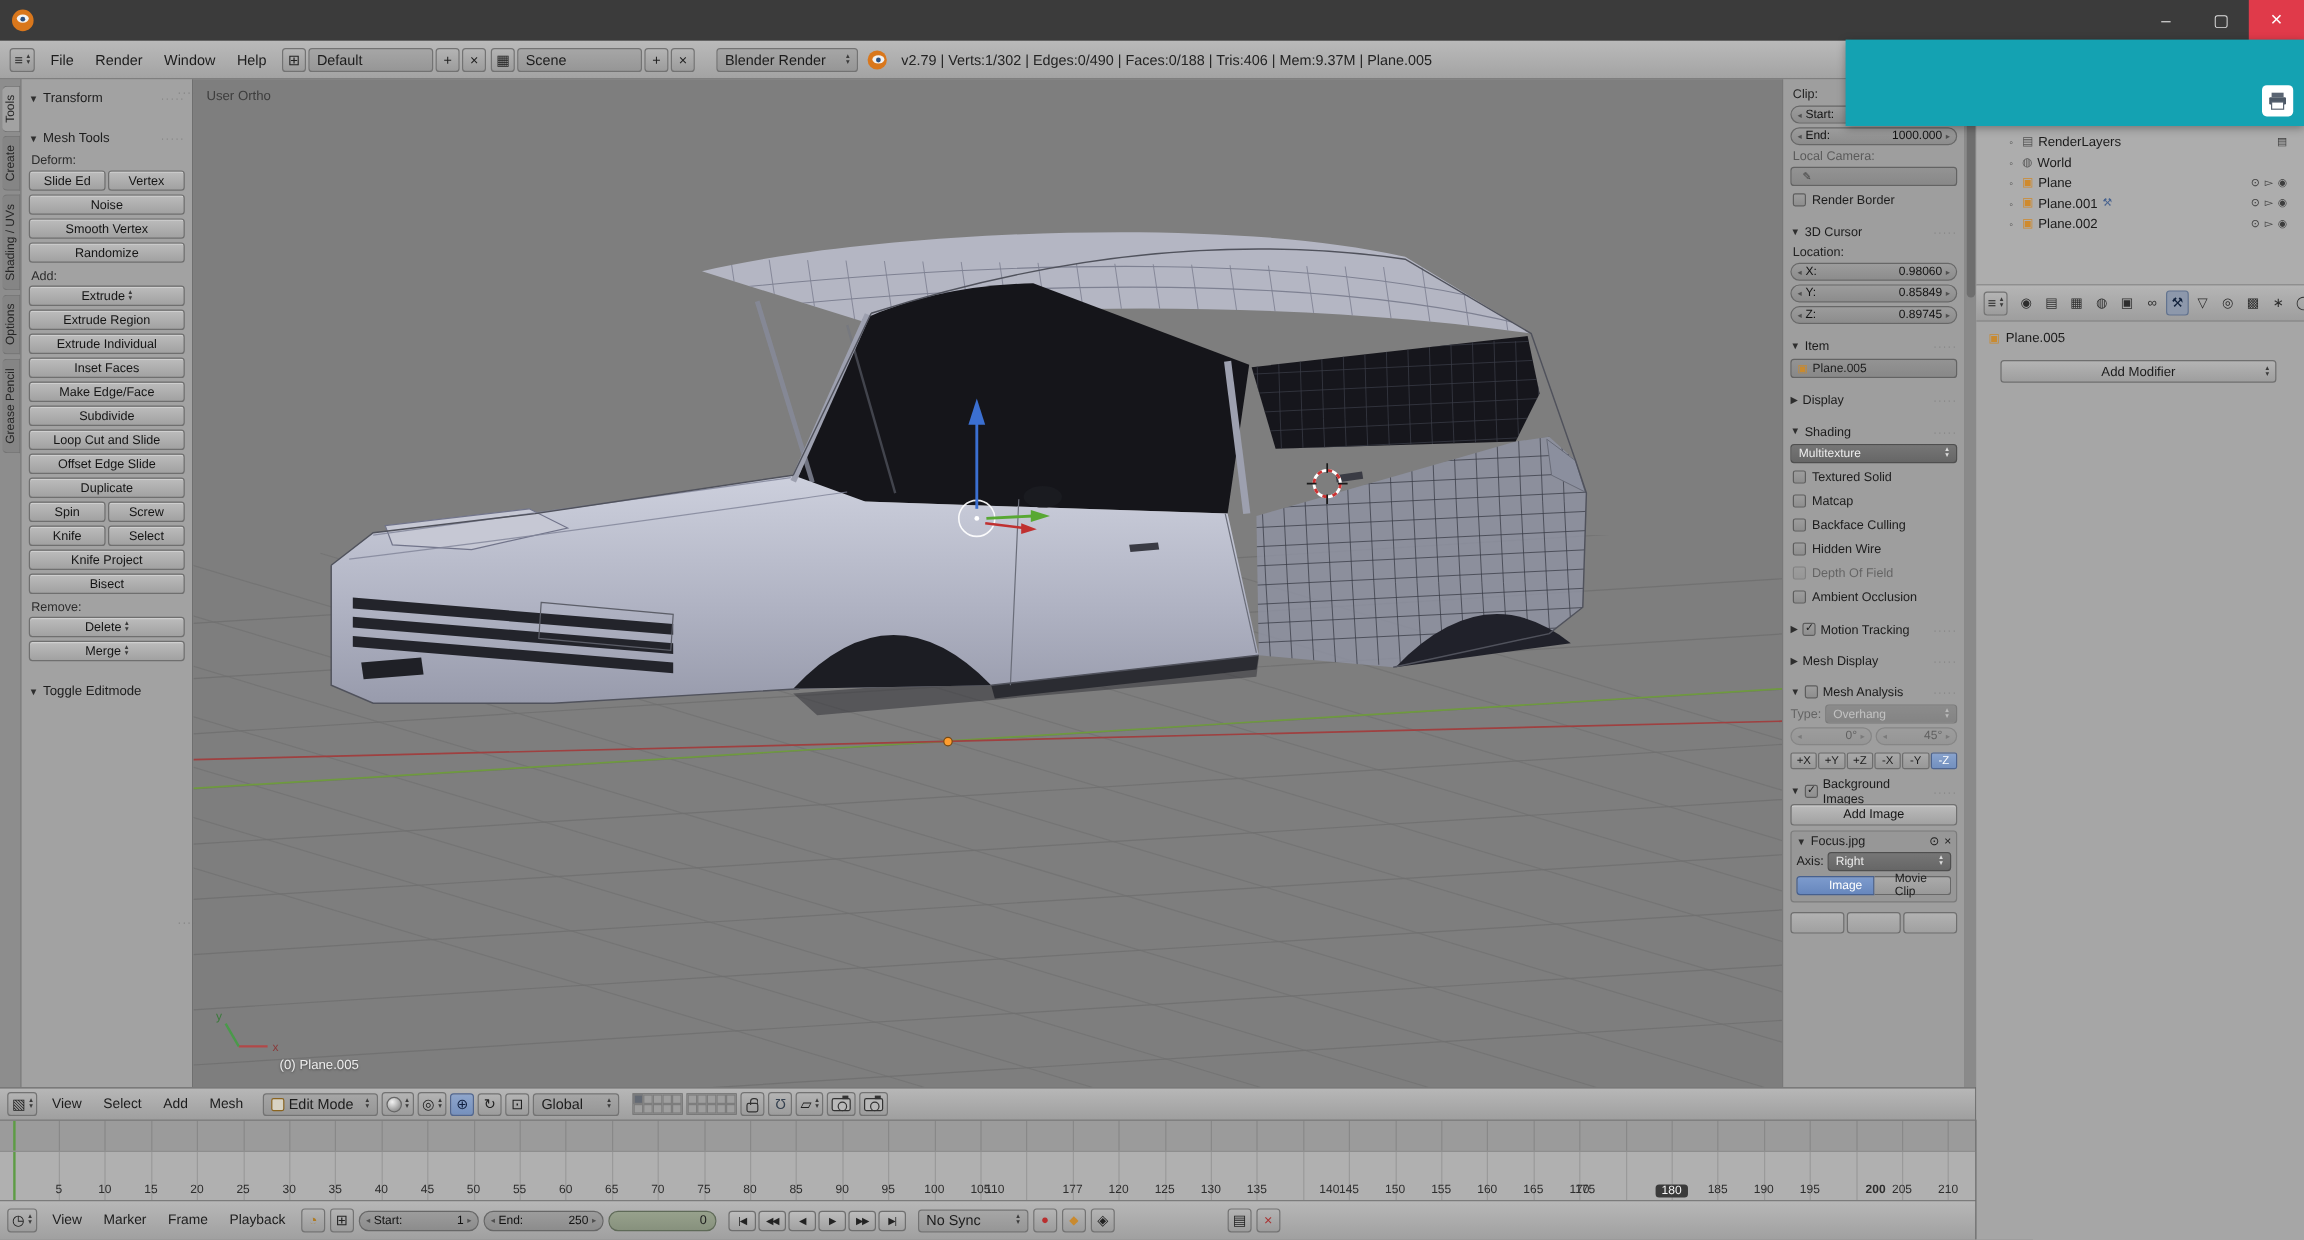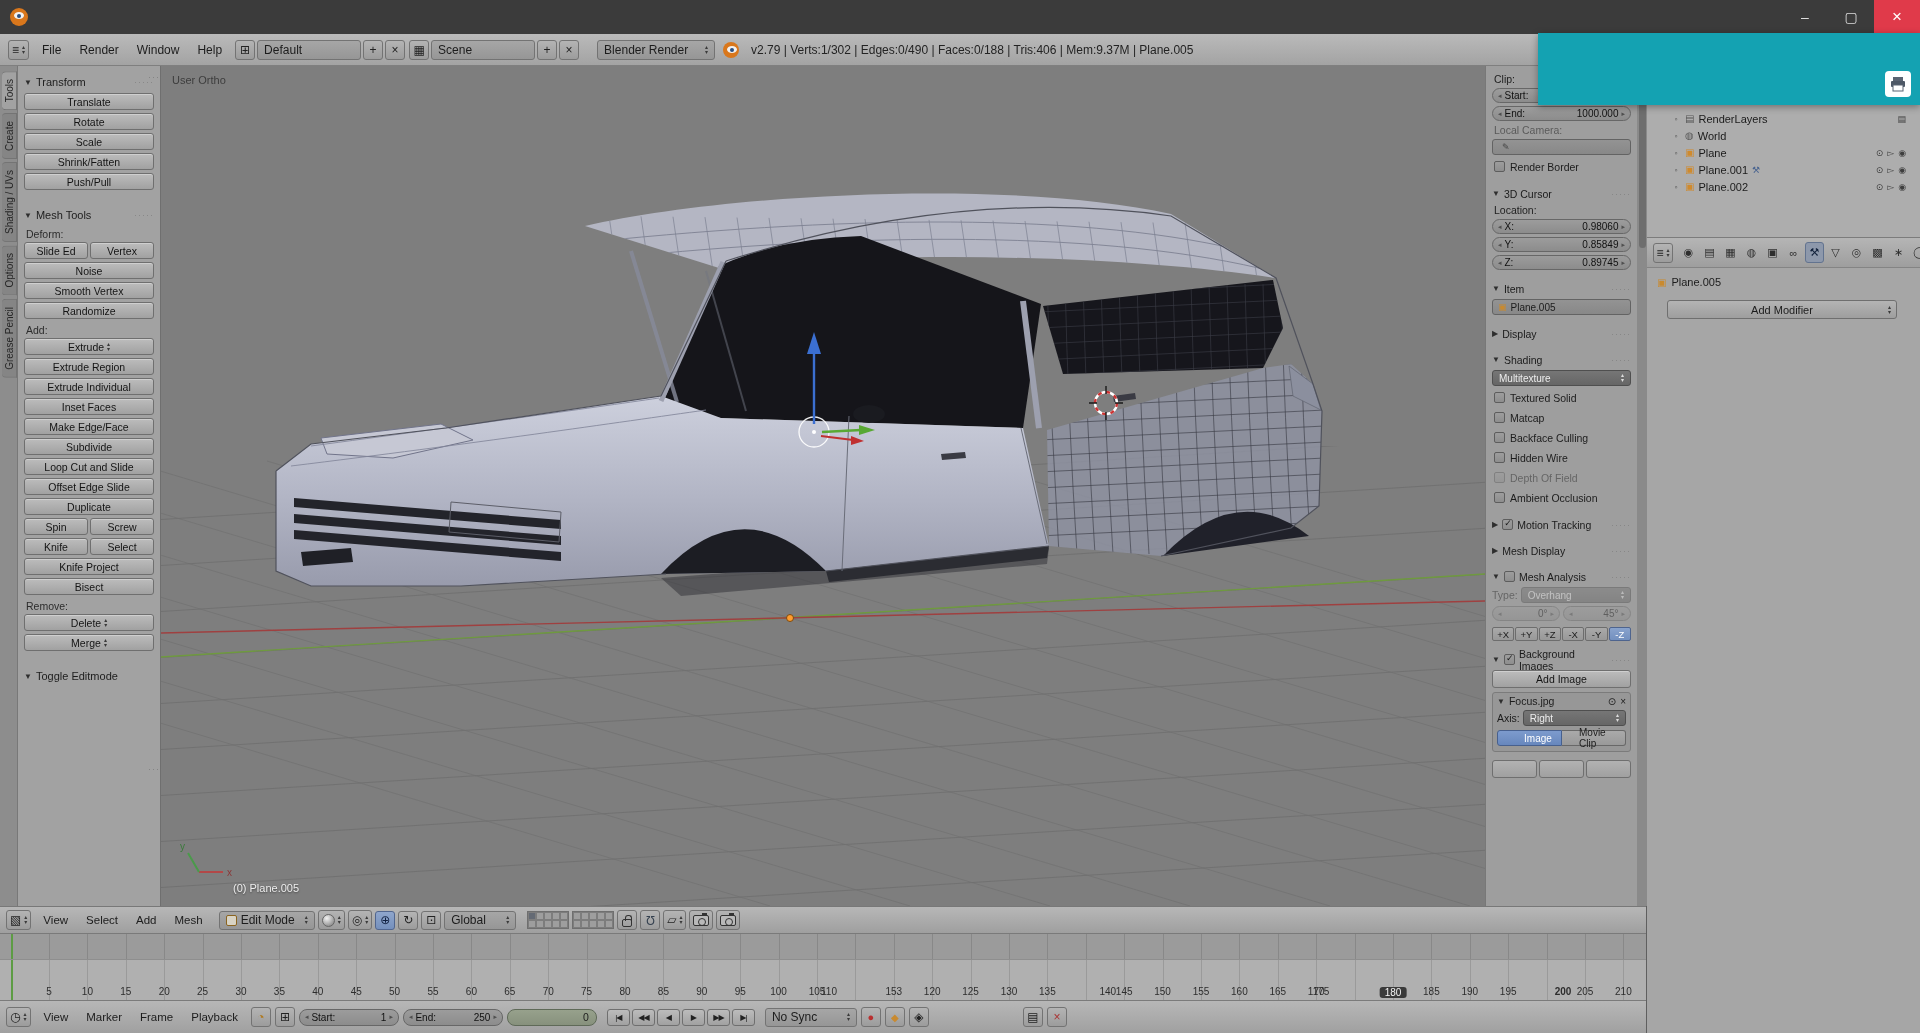--- a/index.html
+++ b/index.html
@@ -318,37 +318,20 @@
       <div class="vtab">Options</div>
       <div class="vtab">Grease Pencil</div>
     </div>
 
   <div class="toolshelf">
     <div class="ts-header">
       <span class="tri">▼</span>
       <span>Transform</span>
       <span class="grip">·····</span>
     </div>
-    <div id="transform-buttons">
-        <div class="ts-row">
-          <div class="btn">Translate</div>
-        </div>
-        <div class="ts-row">
-          <div class="btn">Rotate</div>
-        </div>
-        <div class="ts-row">
-          <div class="btn">Scale</div>
-        </div>
-        <div class="ts-row">
-          <div class="btn">Shrink/Fatten</div>
-        </div>
-        <div class="ts-row">
-          <div class="btn">Push/Pull</div>
-        </div>
-      </div>
     <div class="ts-gap"></div>
     <div class="ts-header">
       <span class="tri">▼</span>
       <span>Mesh Tools</span>
       <span class="grip">·····</span>
     </div>
     <div id="meshtools-body">
         <div class="ts-label">Deform:</div>
         <div class="ts-row">
           <div class="btn">Slide Ed</div>
@@ -905,21 +888,21 @@
       <div class="tick-num" style="left: 701.8px;">90</div>
       <div class="tick-line" style="left: 740.2px;"></div>
       <div class="tick-num" style="left: 740.2px;">95</div>
       <div class="tick-line" style="left: 778.6px;"></div>
       <div class="tick-num" style="left: 778.6px;">100</div>
       <div class="tick-line" style="left: 817px;"></div>
       <div class="tick-num" style="left: 817px;">105</div>
       <div class="tick-line" style="left: 855.4px;"></div>
       <div class="tick-num" style="left: 829px;">110</div>
       <div class="tick-line" style="left: 893.8px;"></div>
-      <div class="tick-num" style="left: 893.8px;">153</div>
+      <div class="tick-num" style="left: 893.8px;">177</div>
       <div class="tick-line" style="left: 932.2px;"></div>
       <div class="tick-num" style="left: 932.2px;">120</div>
       <div class="tick-line" style="left: 970.6px;"></div>
       <div class="tick-num" style="left: 970.6px;">125</div>
       <div class="tick-line" style="left: 1009px;"></div>
       <div class="tick-num" style="left: 1009px;">130</div>
       <div class="tick-line" style="left: 1047.4px;"></div>
       <div class="tick-num" style="left: 1047.4px;">135</div>
       <div class="tick-line" style="left: 1085.8px;"></div>
       <div class="tick-num" style="left: 1085.8px; margin-left: 22px;">140</div>

